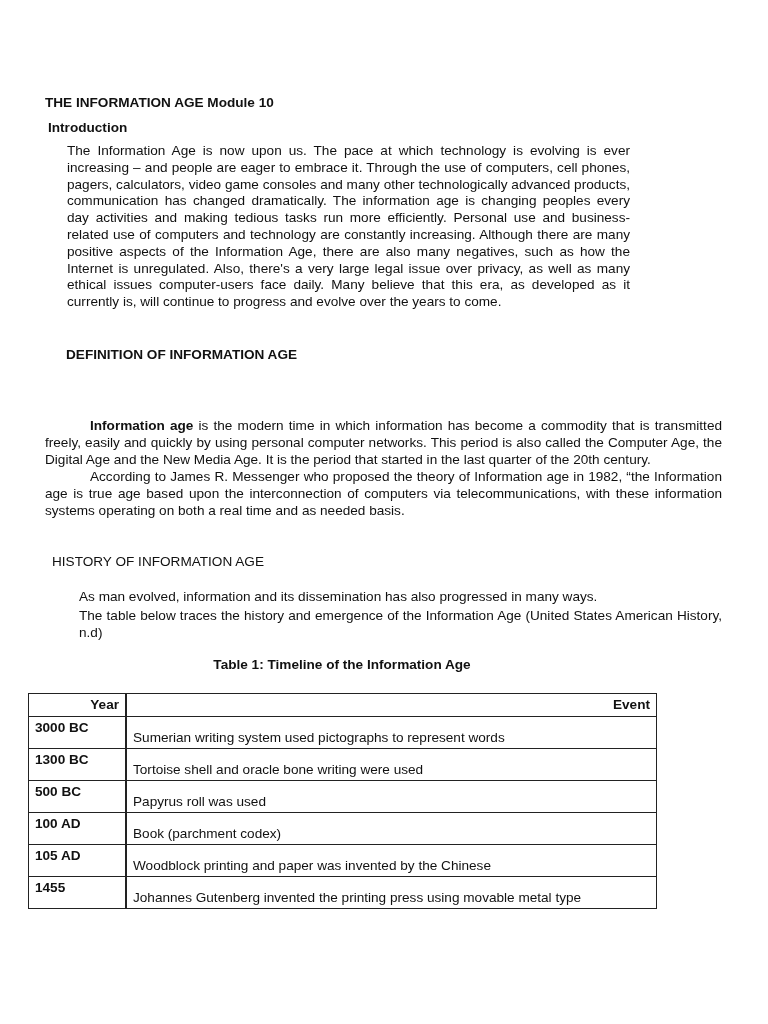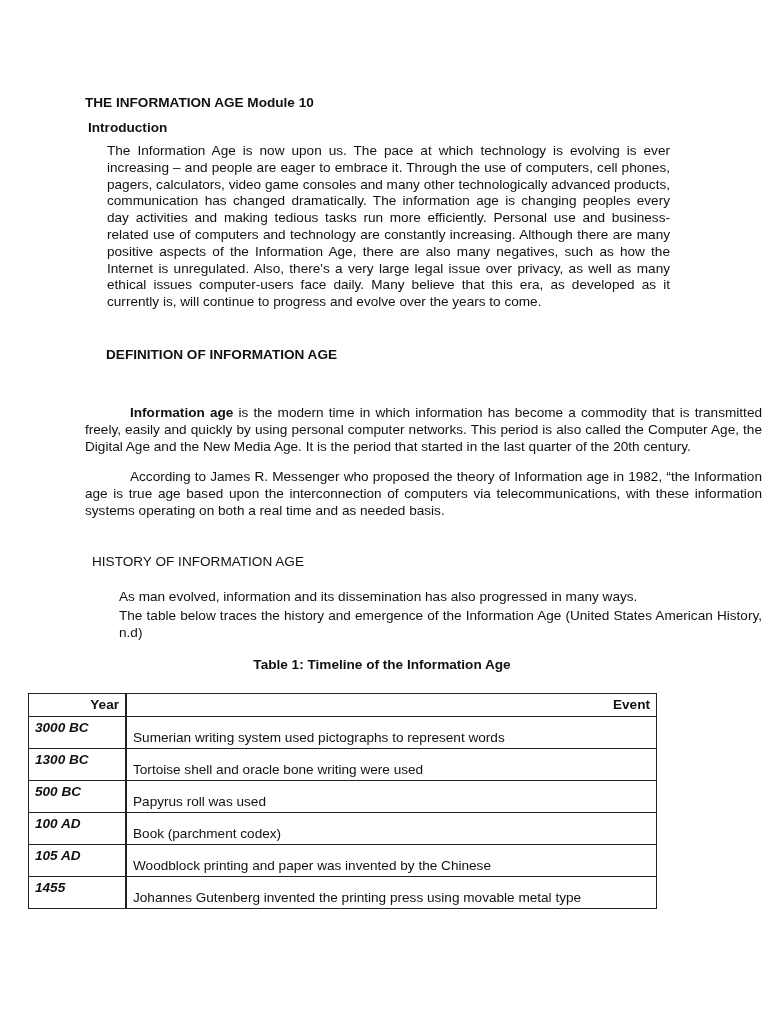--- a/index.html
+++ b/index.html
@@ -9,42 +9,42 @@
     }
     body {
       width: 768px;
       height: 1024px;
       position: relative;
       overflow: hidden;
       font-family: "Liberation Sans", sans-serif;
       color: #111111;
       font-size: 13.6px;
     }
-    .abs { position: absolute; margin-left: 40px; }
+    .abs { position: absolute; }
     .bold { font-weight: bold; }
     .title {
       left: 45px; top: 95px;
       font-size: 13.6px; font-weight: bold;
     }
     .intro-heading {
       left: 48px; top: 120px;
       font-size: 13.6px; font-weight: bold;
     }
     .intro-para {
       left: 67px; top: 143px; width: 563px;
       line-height: 16.8px;
       text-align: justify;
       font-size: 13.6px;
     }
     .def-heading {
       left: 66px; top: 347px;
       font-weight: bold; font-size: 13.6px;
     }
     .def-para {
-      left: 45px; top: 404px; width: 677px;
+      left: 45px; top: 417px; width: 677px;
       line-height: 17px;
       text-align: justify;
       font-size: 13.6px;
       text-indent: 45px;
     }
     .messenger-para {
       left: 45px; top: 468px; width: 677px;
       line-height: 17px;
       text-align: justify;
       font-size: 13.6px;
@@ -92,21 +92,21 @@
     .timeline-table td.year {
       font-weight: bold;
       width: 84px;
     }
     .timeline-table td.event {
       line-height: 18px;
       padding-top: 12px;
       height: 19px;
     }
     .timeline-table th.year-h { width: 84px; border-right: 2px solid #222; }
-    .timeline-table td.year { border-right: 2px solid #222; font-style: italic; }
+    .timeline-table td.year { border-right: 2px solid #222; }
     .timeline-table tr:last-child td { border-bottom: 1px solid #222; }
   </style>
 </head>
 <body>
 
 <div class="abs title">THE INFORMATION AGE Module 10</div>
 
 <div class="abs intro-heading">Introduction</div>
 
 <div class="abs intro-para">The Information Age is now upon us. The pace at which technology is evolving is ever increasing – and people are eager to embrace it. Through the use of computers, cell phones, pagers, calculators, video game consoles and many other technologically advanced products, communication has changed dramatically. The information age is changing peoples every day activities and making tedious tasks run more efficiently. Personal use and business-related use of computers and technology are constantly increasing. Although there are many positive aspects of the Information Age, there are also many negatives, such as how the Internet is unregulated. Also, there's a very large legal issue over privacy, as well as many ethical issues computer-users face daily. Many believe that this era, as developed as it currently is, will continue to progress and evolve over the years to come.</div>

